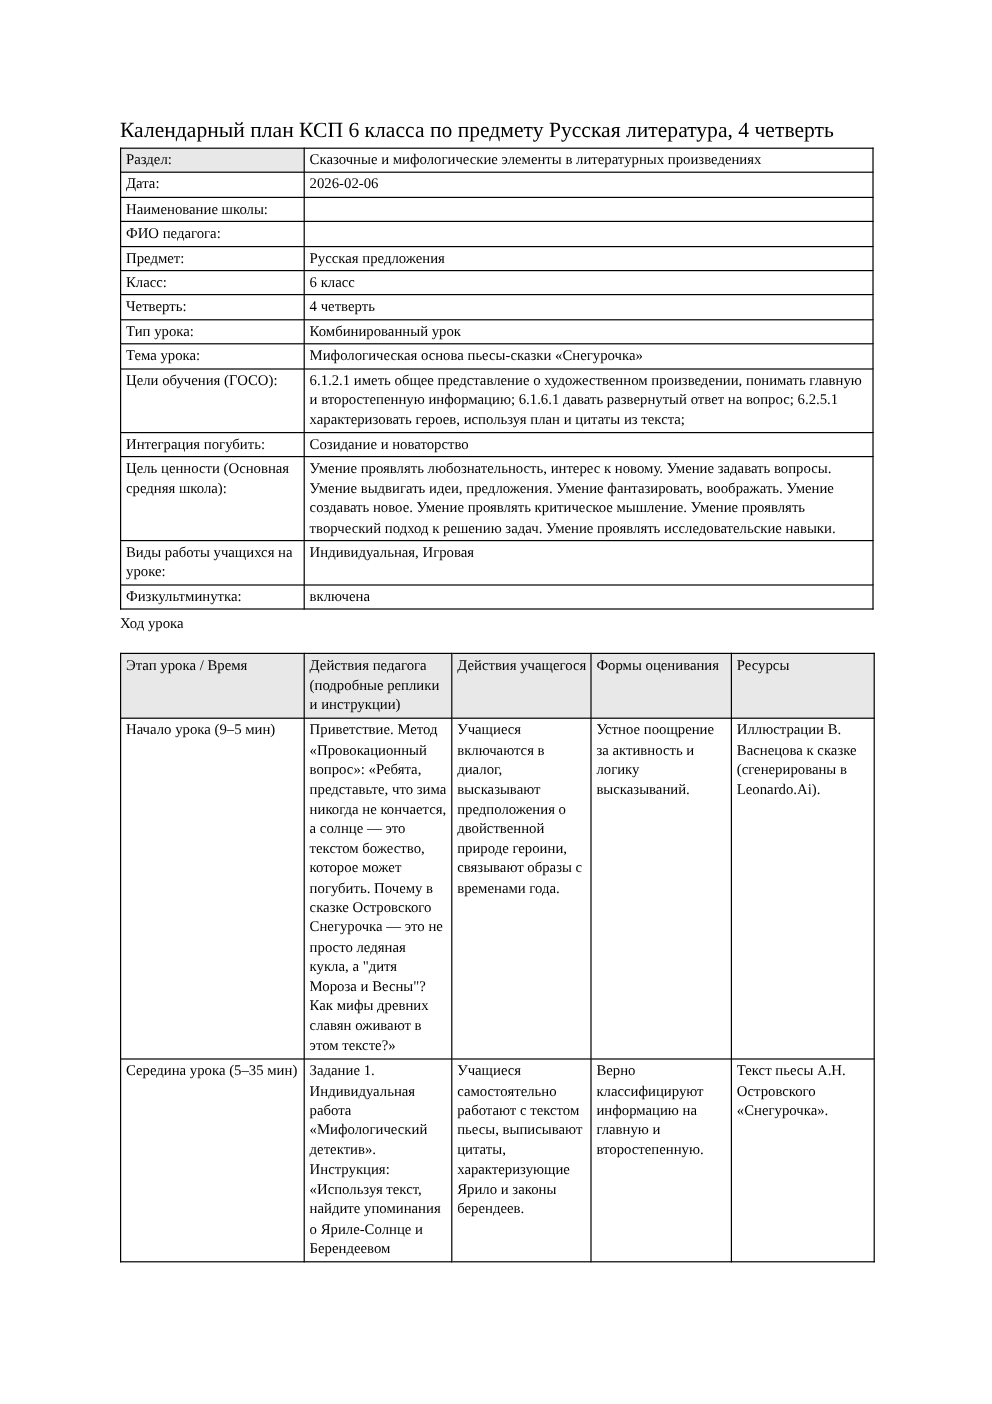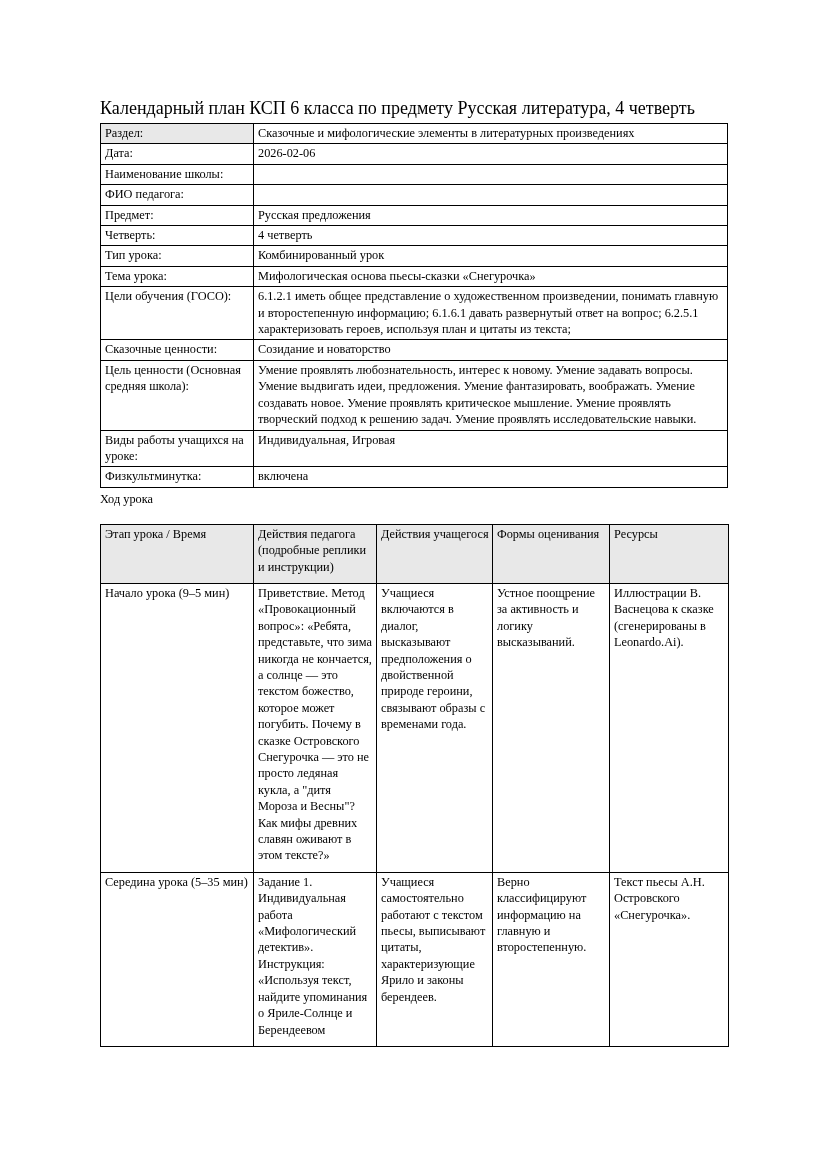--- a/index.html
+++ b/index.html
@@ -59,21 +59,21 @@
   }
   table.info-table tr.shaded td.label {
     background: #e8e8e8;
   }
   table.plan-table {
     margin-top: 0;
   }
   table.plan-table td,
   table.plan-table th {
     border: 1px solid #000000;
-    padding: 1px 3px 8px 4px;
+    padding: 1px 3px 3px 4px;
     vertical-align: top;
     text-align: left;
     font-weight: normal;
     word-wrap: break-word;
     overflow-wrap: break-word;
   }
   table.plan-table thead th {
     background: #e8e8e8;
   }
   .col-stage   { width: 153px; }
@@ -121,37 +121,41 @@
           </tr>
           <tr>
             <td class="label">ФИО педагога:</td>
             <td class="value"></td>
           </tr>
           <tr>
             <td class="label">Предмет:</td>
             <td class="value">Русская предложения</td>
           </tr>
           <tr>
+            <td class="label">Класс:</td>
+            <td class="value">6 класс</td>
+          </tr>
+          <tr>
             <td class="label">Четверть:</td>
             <td class="value">4 четверть</td>
           </tr>
           <tr>
             <td class="label">Тип урока:</td>
             <td class="value">Комбинированный урок</td>
           </tr>
           <tr>
             <td class="label">Тема урока:</td>
             <td class="value">Мифологическая основа пьесы-сказки «Снегурочка»</td>
           </tr>
           <tr>
             <td class="label">Цели обучения (ГОСО):</td>
             <td class="value">6.1.2.1 иметь общее представление о художественном произведении, понимать главную и второстепенную информацию; 6.1.6.1 давать развернутый ответ на вопрос; 6.2.5.1 характеризовать героев, используя план и цитаты из текста;</td>
           </tr>
           <tr>
-            <td class="label">Сказочные ценности:</td>
+            <td class="label">Интеграция погубить:</td>
             <td class="value">Созидание и новаторство</td>
           </tr>
           <tr>
             <td class="label">Цель ценности (Основная средняя школа):</td>
             <td class="value">Умение проявлять любознательность, интерес к новому. Умение задавать вопросы. Умение выдвигать идеи, предложения. Умение фантазировать, воображать. Умение создавать новое. Умение проявлять критическое мышление. Умение проявлять творческий подход к решению задач. Умение проявлять исследовательские навыки.</td>
           </tr>
           <tr>
             <td class="label">Виды работы учащихся на уроке:</td>
             <td class="value">Индивидуальная, Игровая</td>
           </tr>

